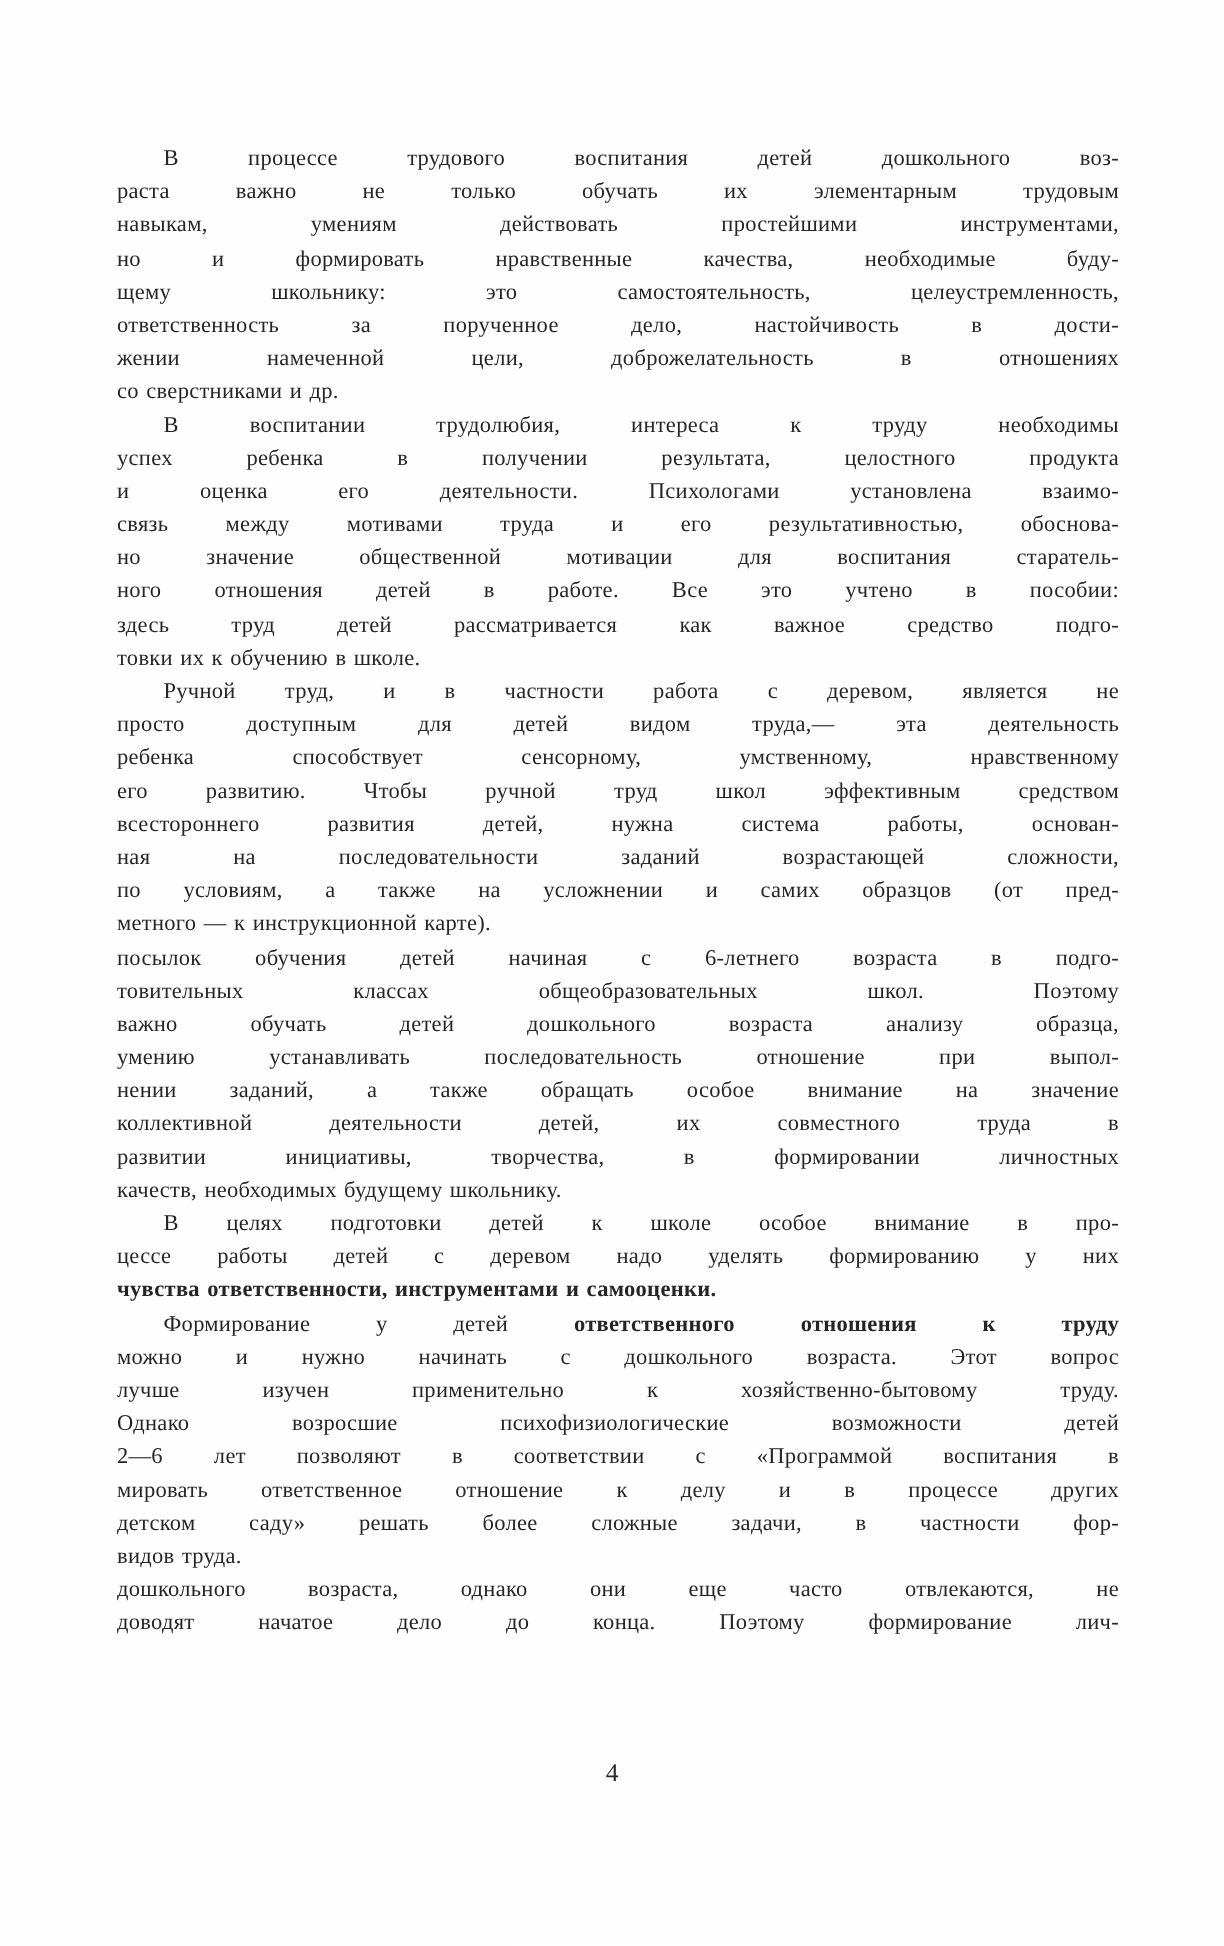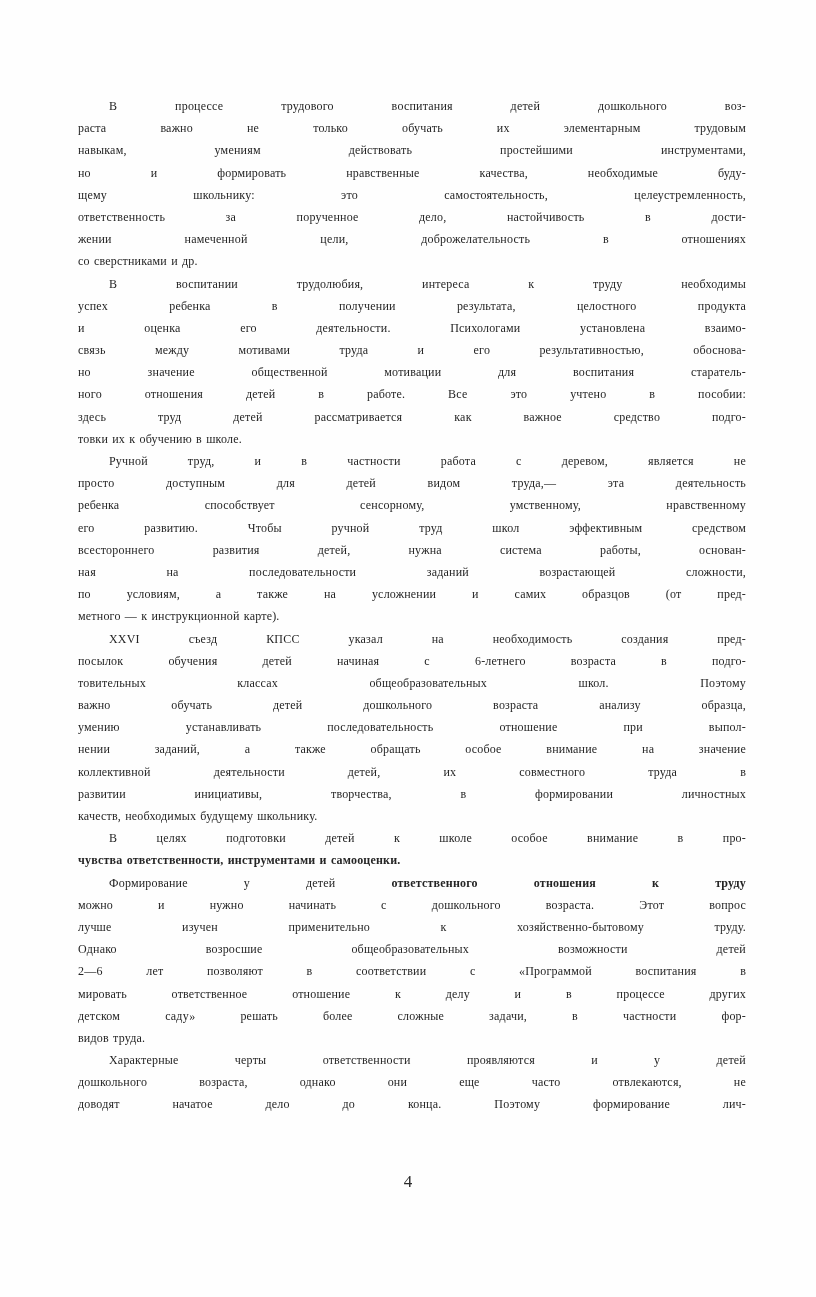--- a/index.html
+++ b/index.html
@@ -17,21 +17,21 @@
     overflow: hidden;
   }
   .text-block {
     position: absolute;
     left: 78px;
     top: 95px;
     width: 668px;
   }
   .paragraph { margin: 0; padding: 0; }
   .line {
-    font-size: 12px;
+    font-size: 15px;
     line-height: 22.2px;
     height: 22.2px;
     text-align: justify;
     text-align-last: left;
     letter-spacing: 0.2px;
     word-spacing: 1px;
   }
   .line.fill { text-align-last: justify; }
   .line.first { text-indent: 31px; }
   .bold { font-weight: bold; }
@@ -74,44 +74,43 @@
         <div class="line first fill"><span>Ручной труд, и в частности работа с деревом, является не</span></div>
         <div class="line fill"><span>просто доступным для детей видом труда,— эта деятельность</span></div>
         <div class="line fill"><span>ребенка способствует сенсорному, умственному, нравственному</span></div>
         <div class="line fill"><span>его развитию. Чтобы ручной труд школ эффективным средством</span></div>
         <div class="line fill"><span>всестороннего развития детей, нужна система работы, основан-</span></div>
         <div class="line fill"><span>ная на последовательности заданий возрастающей сложности,</span></div>
         <div class="line fill"><span>по условиям, а также на усложнении и самих образцов (от пред-</span></div>
         <div class="line"><span>метного — к инструкционной карте).</span></div>
       </div>
       <div class="paragraph">
-        <div class="line first fill"><span>XXVI съезд КПСС указал на необходимость создания пред-</span></div>
         <div class="line fill"><span>посылок обучения детей начиная с 6-летнего возраста в подго-</span></div>
         <div class="line fill"><span>товительных классах общеобразовательных школ. Поэтому</span></div>
         <div class="line fill"><span>важно обучать детей дошкольного возраста анализу образца,</span></div>
         <div class="line fill"><span>умению устанавливать последовательность отношение при выпол-</span></div>
         <div class="line fill"><span>нении заданий, а также обращать особое внимание на значение</span></div>
         <div class="line fill"><span>коллективной деятельности детей, их совместного труда в</span></div>
         <div class="line fill"><span>развитии инициативы, творчества, в формировании личностных</span></div>
         <div class="line"><span>качеств, необходимых будущему школьнику.</span></div>
       </div>
       <div class="paragraph">
         <div class="line first fill"><span>В целях подготовки детей к школе особое внимание в про-</span></div>
+        <div class="line fill"><span>цессе работы детей с деревом надо уделять формированию у них</span></div>
         <div class="line"><span class="bold">чувства ответственности, инструментами и самооценки.</span></div>
       </div>
       <div class="paragraph">
         <div class="line first fill"><span>Формирование у детей </span><span class="bold">ответственного отношения к труду</span></div>
         <div class="line fill"><span>можно и нужно начинать с дошкольного возраста. Этот вопрос</span></div>
         <div class="line fill"><span>лучше изучен применительно к хозяйственно-бытовому труду.</span></div>
-        <div class="line fill"><span>Однако возросшие общеобразовательных возможности детей</span></div>
+        <div class="line fill"><span>Однако возросшие психофизиологические возможности детей</span></div>
         <div class="line fill"><span>2—6 лет позволяют в соответствии с «Программой воспитания в</span></div>
         <div class="line fill"><span>мировать ответственное отношение к делу и в процессе других</span></div>
         <div class="line fill"><span>детском саду» решать более сложные задачи, в частности фор-</span></div>
         <div class="line"><span>видов труда.</span></div>
       </div>
       <div class="paragraph">
-        <div class="line first fill"><span>Характерные черты ответственности проявляются и у детей</span></div>
         <div class="line fill"><span>дошкольного возраста, однако они еще часто отвлекаются, не</span></div>
         <div class="line fill"><span>доводят начатое дело до конца. Поэтому формирование лич-</span></div>
       </div>
     </div>
   <div class="page-number">4</div>
 </div>
 
 </body></html>

